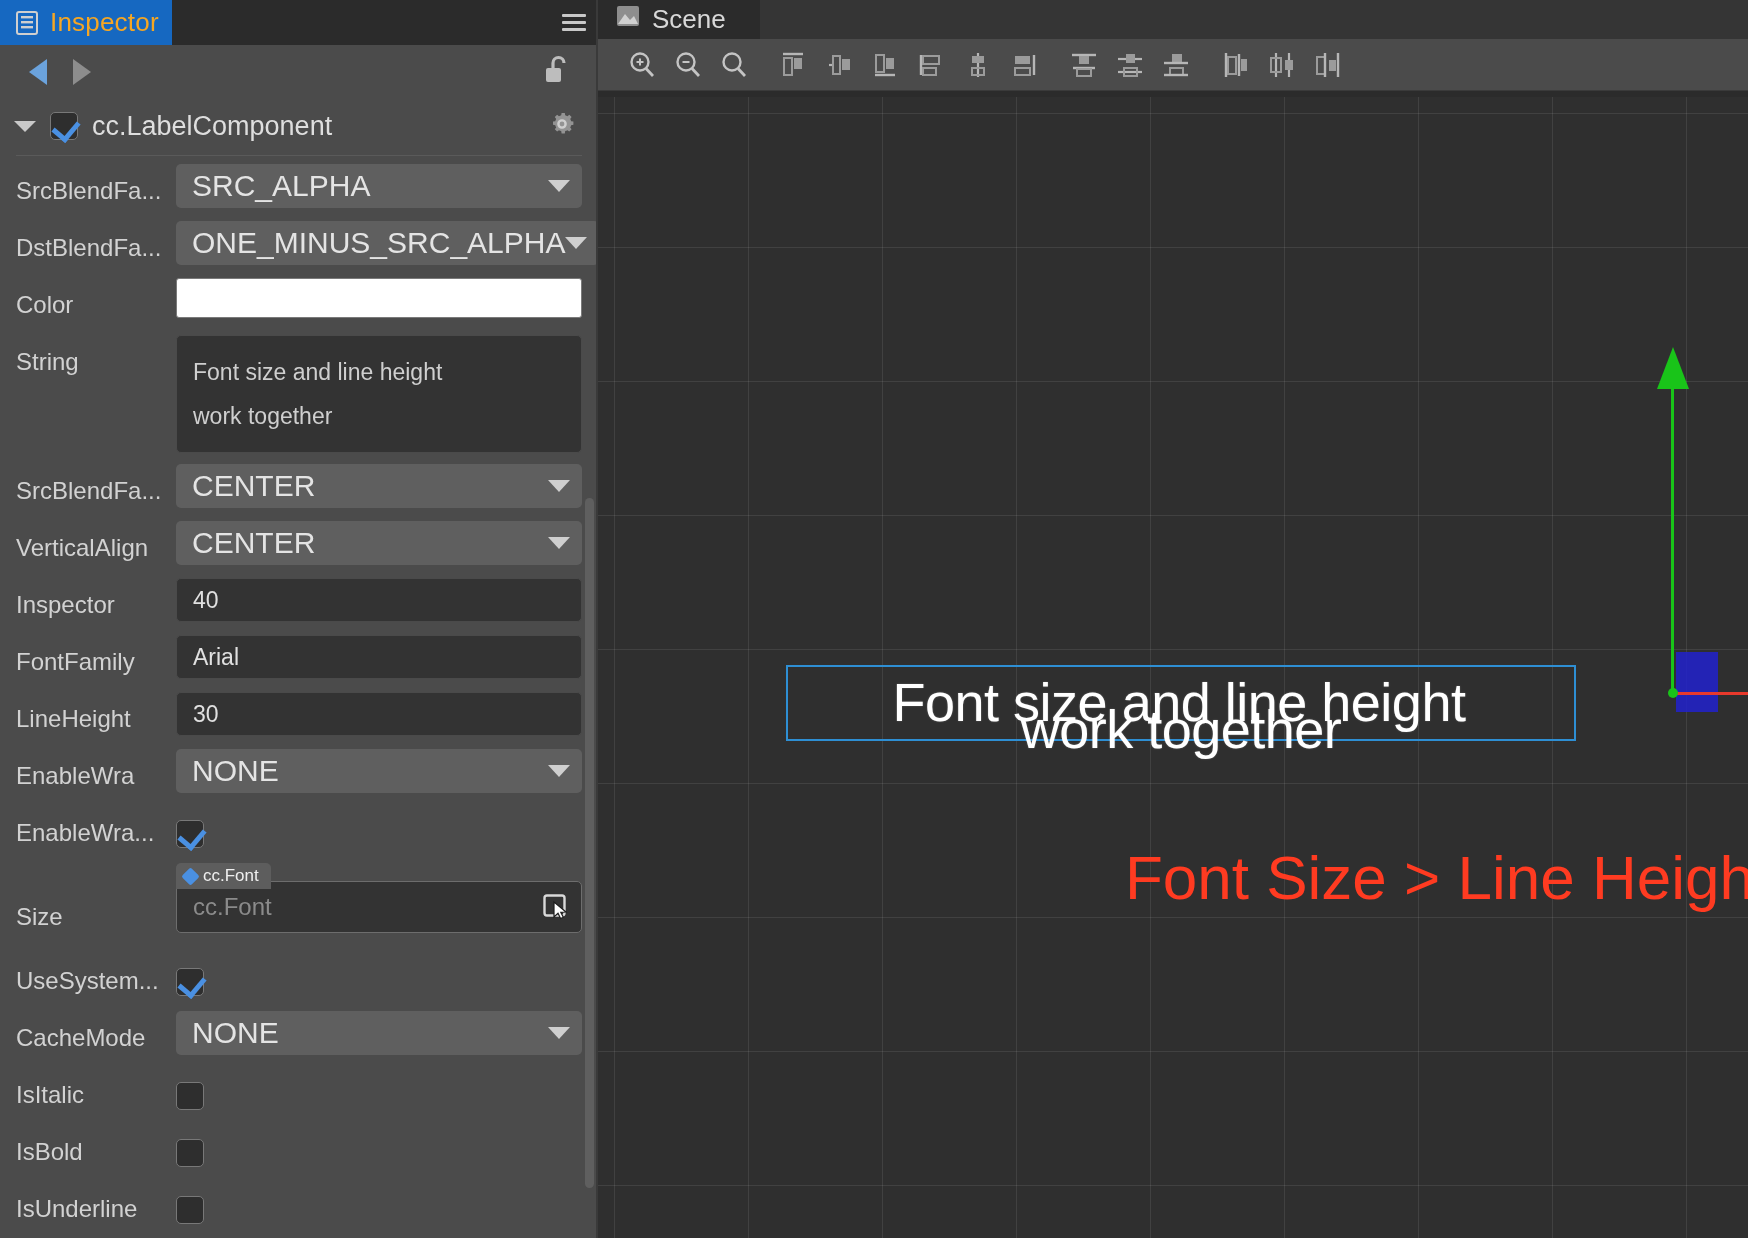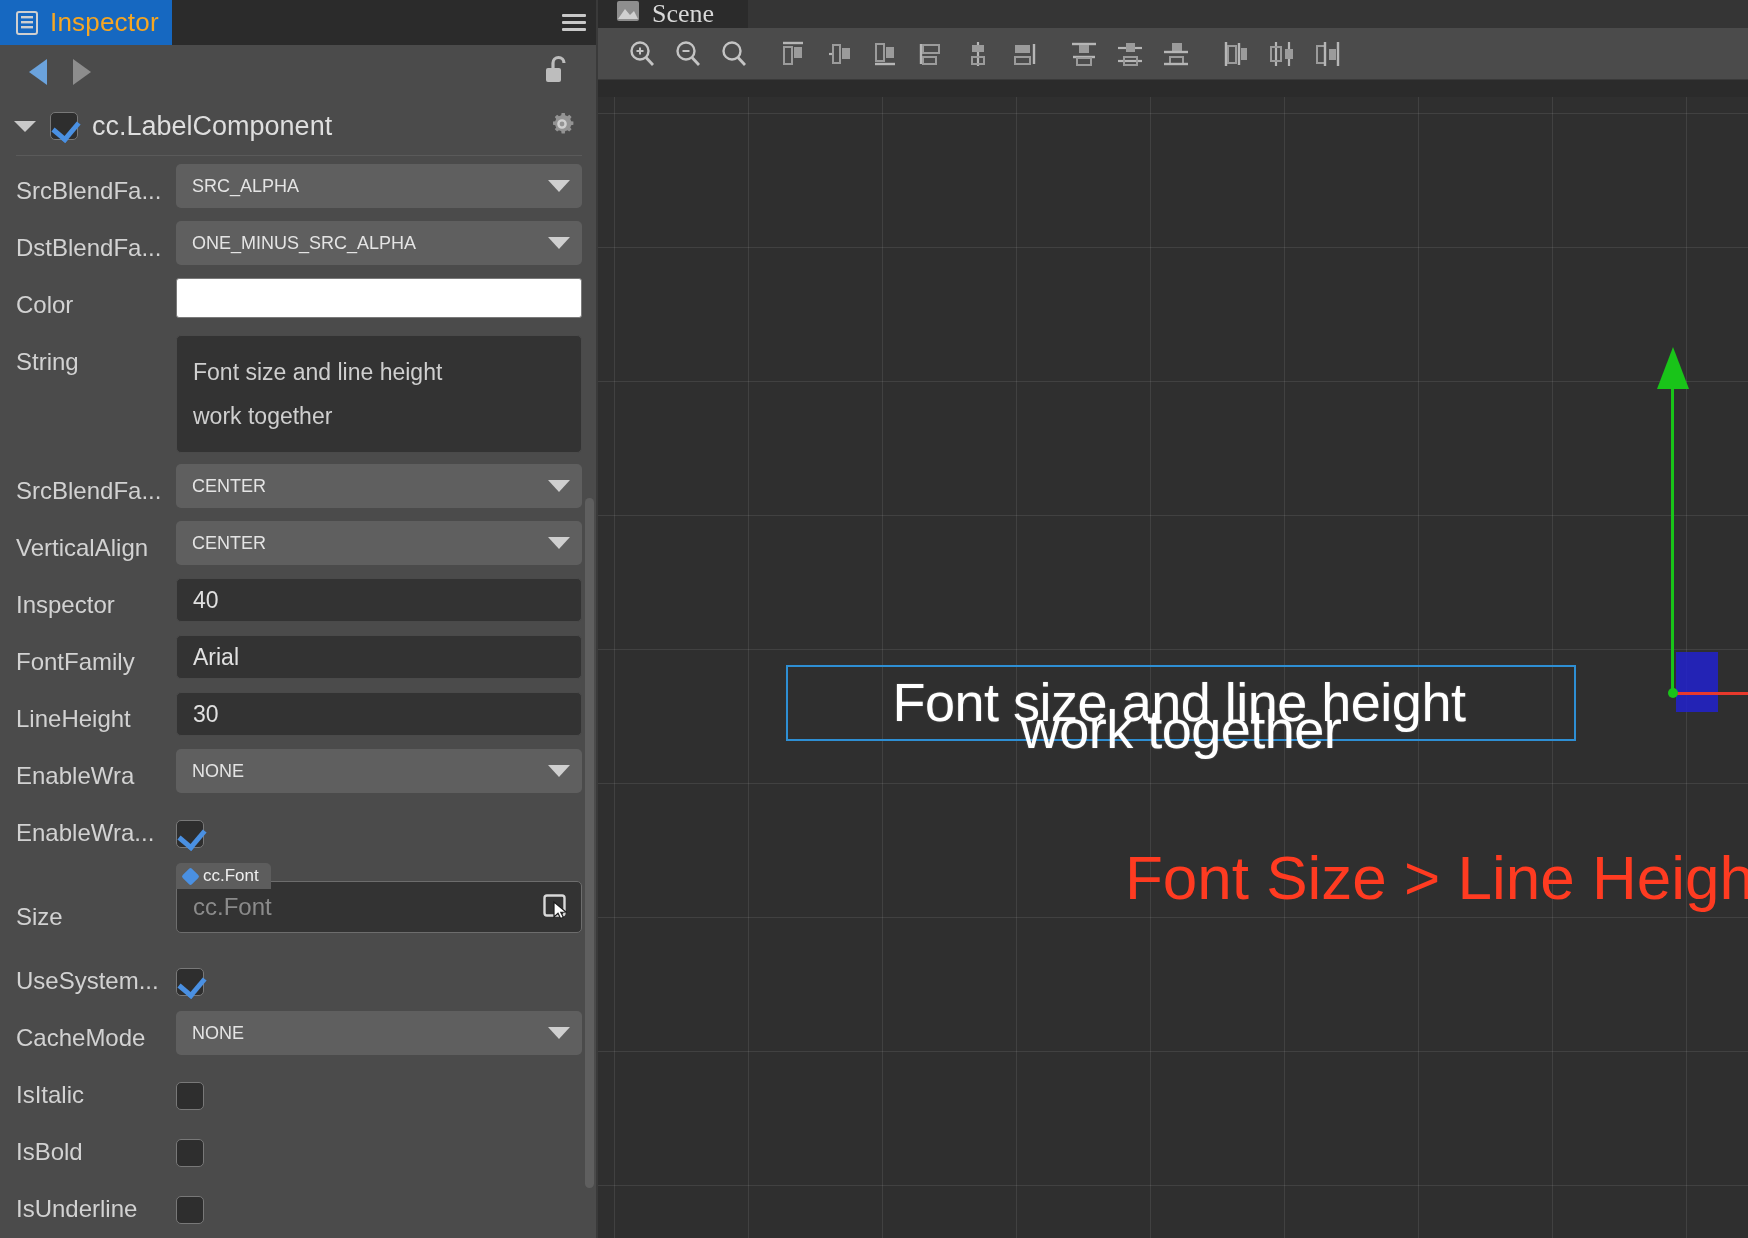--- a/index.html
+++ b/index.html
@@ -73,21 +73,21 @@
     width: 160px; flex: 0 0 160px;
     color: #d2d2d2; font-size: 24px;
     padding-top: 13px;
     white-space: nowrap; overflow: hidden;
   }
   .field { flex: 1; }
 
   .select {
     height: 44px; background: #5f5f5f; border-radius: 5px;
     display: flex; align-items: center; padding: 0 12px 0 16px;
-    color: #e4e4e4; font-size: 18px;
+    color: #e4e4e4; font-size: 30px;
     position: relative;
   }
   .select .val { flex: 1; }
   .select .chev { width:0;height:0;border-left:11px solid transparent;border-right:11px solid transparent;border-top:12px solid #cfcfcf; }
 
   .colorfield {
     height: 40px; background: #ffffff; border-radius: 3px;
     border: 1px solid #7a7a7a;
   }
 
@@ -151,21 +151,21 @@
     background: #5f5f5f;
   }
   .panel-edge { position:absolute; right:0; top:0; width:2px; height:1238px; background:#3a3a3a; }
 
   
   .scene-panel {
     flex: 1; height: 1238px; position: relative;
     background: #2b2b2b; overflow: hidden;
   }
   .scene-tabbar {
-    height: 28px; background: #353535; display:flex; align-items:stretch;font-family:Liberation Serif, serif;
+    height: 39px; background: #353535; display:flex; align-items:stretch;
   }
   .scene-tab {
     display:flex; align-items:center; gap: 12px;
     padding: 0 34px 0 18px; background: #2b2b2b;
     color: #d8d8d8; font-size: 26px;
   }
   .scene-tab-rest { flex:1; background:#353535; }
   .scene-toolbar {
     height: 52px; background: #4b4b4b;
     display: flex; align-items: center; gap: 6px;

